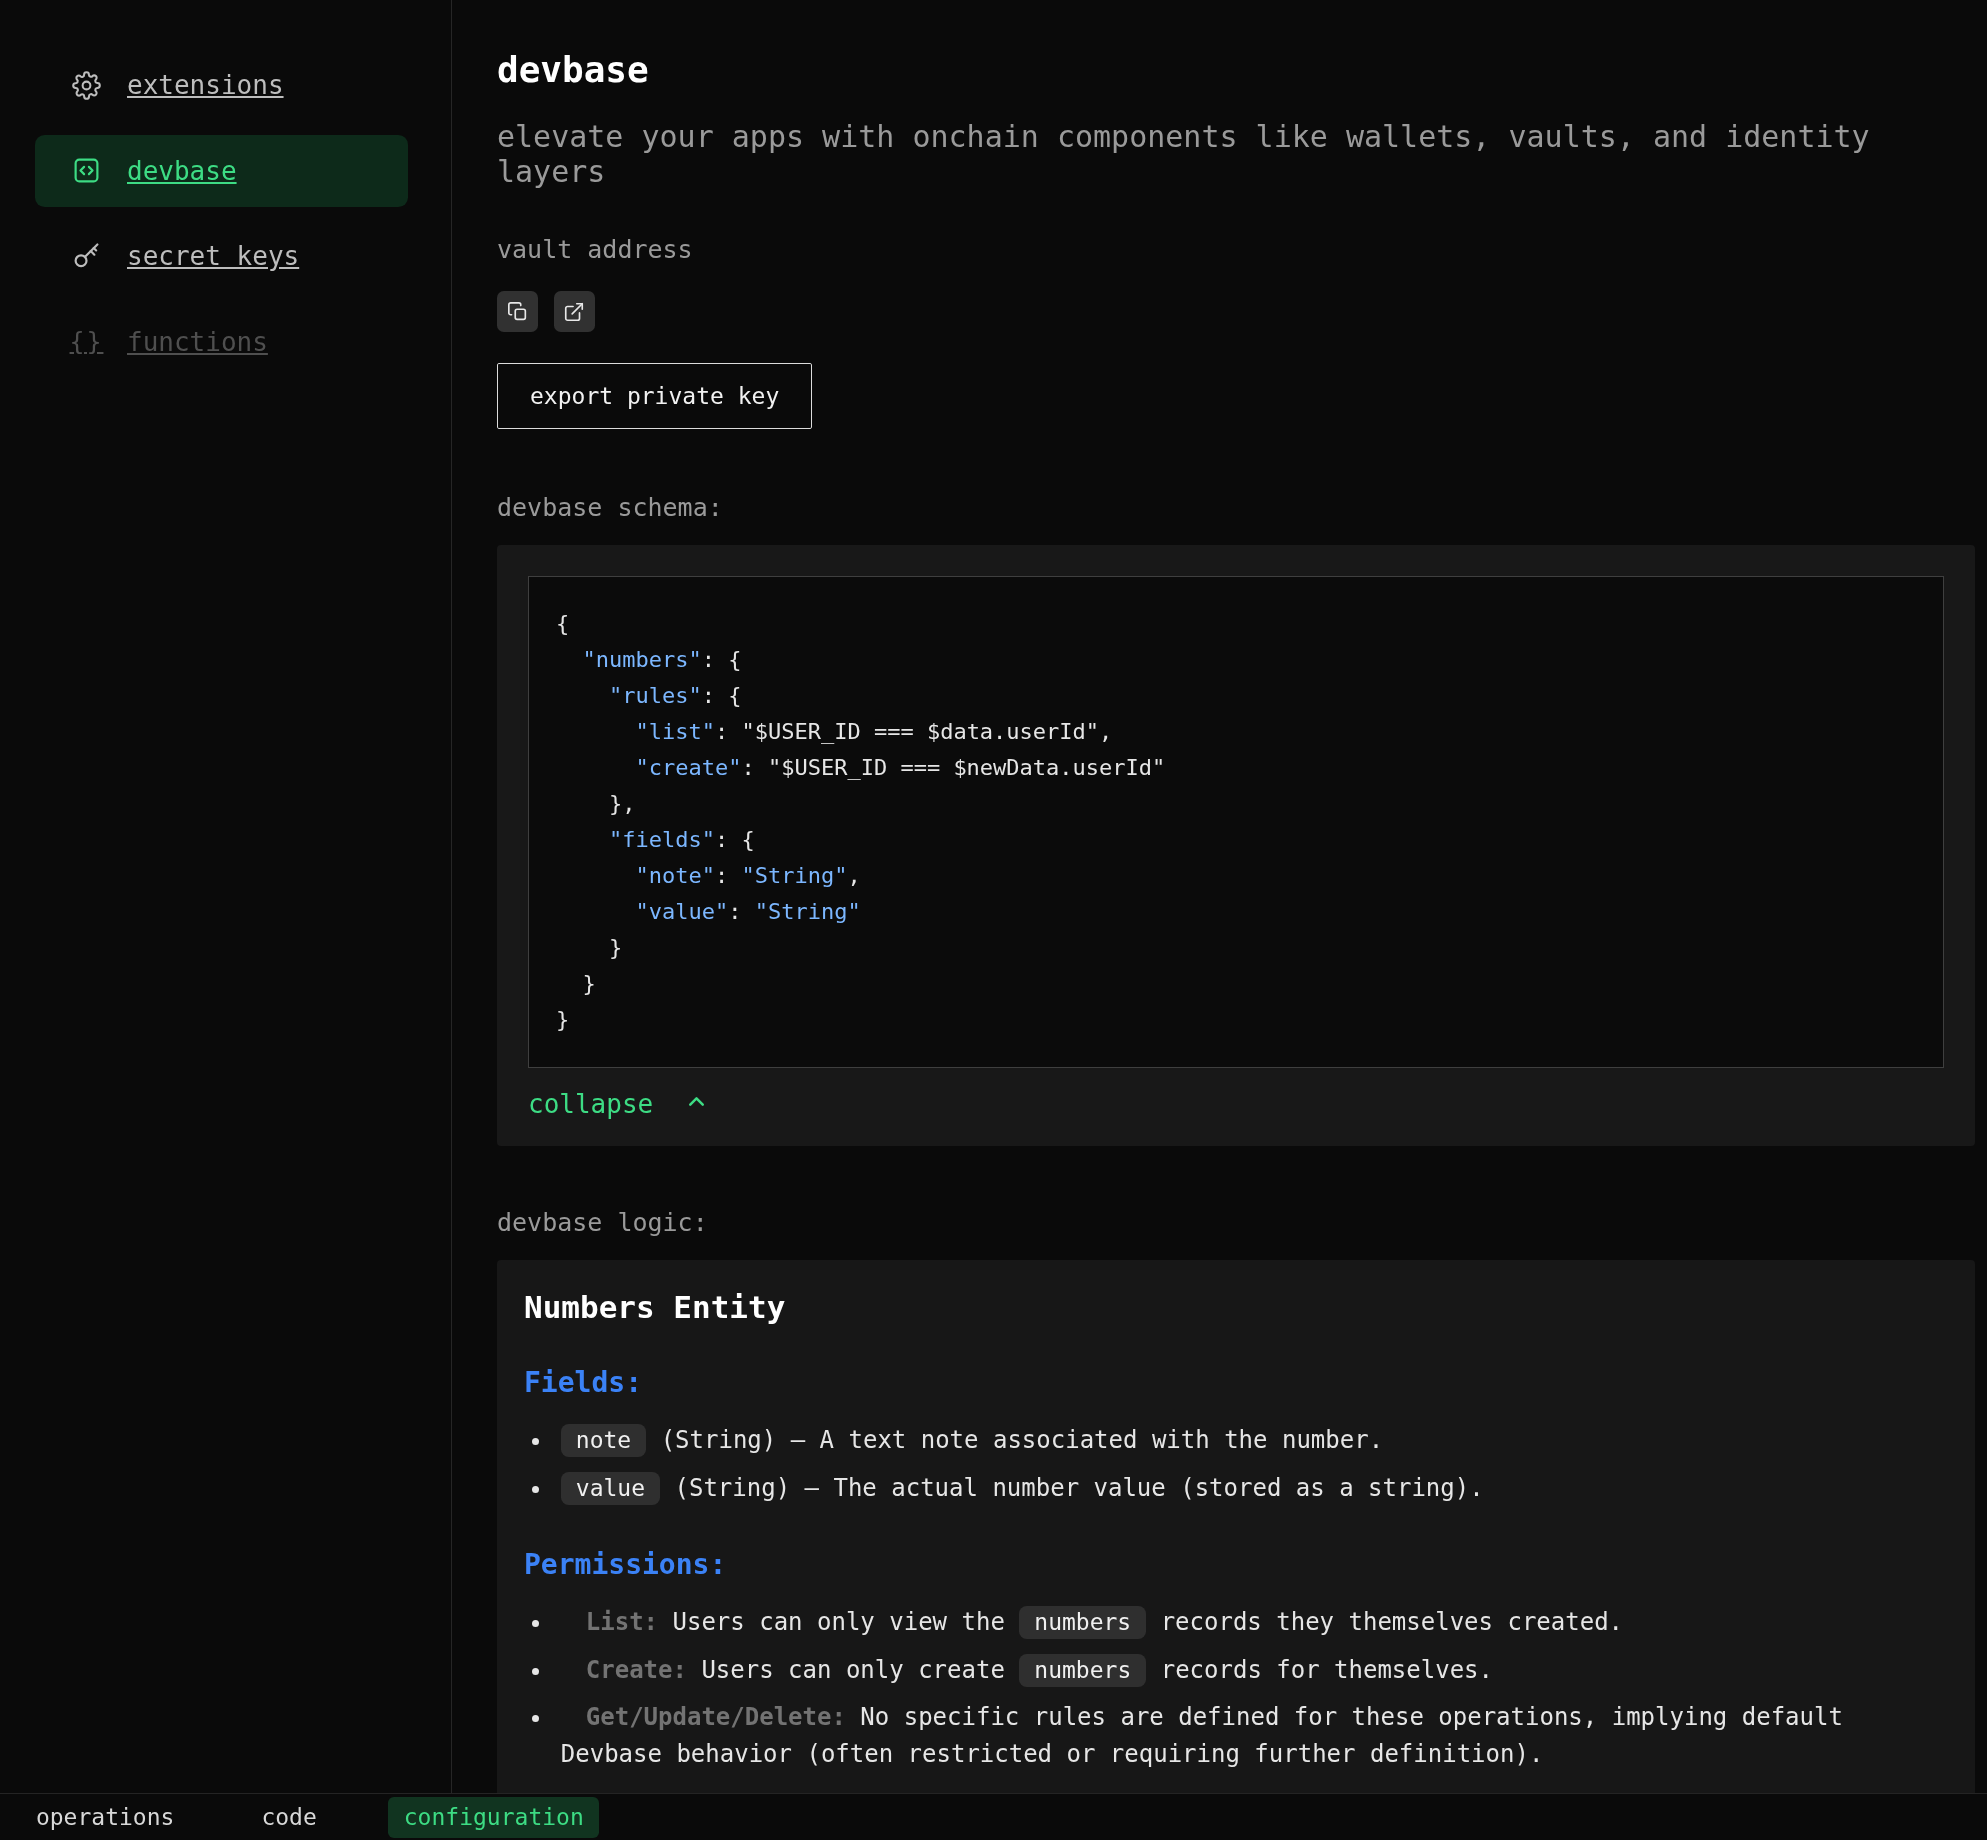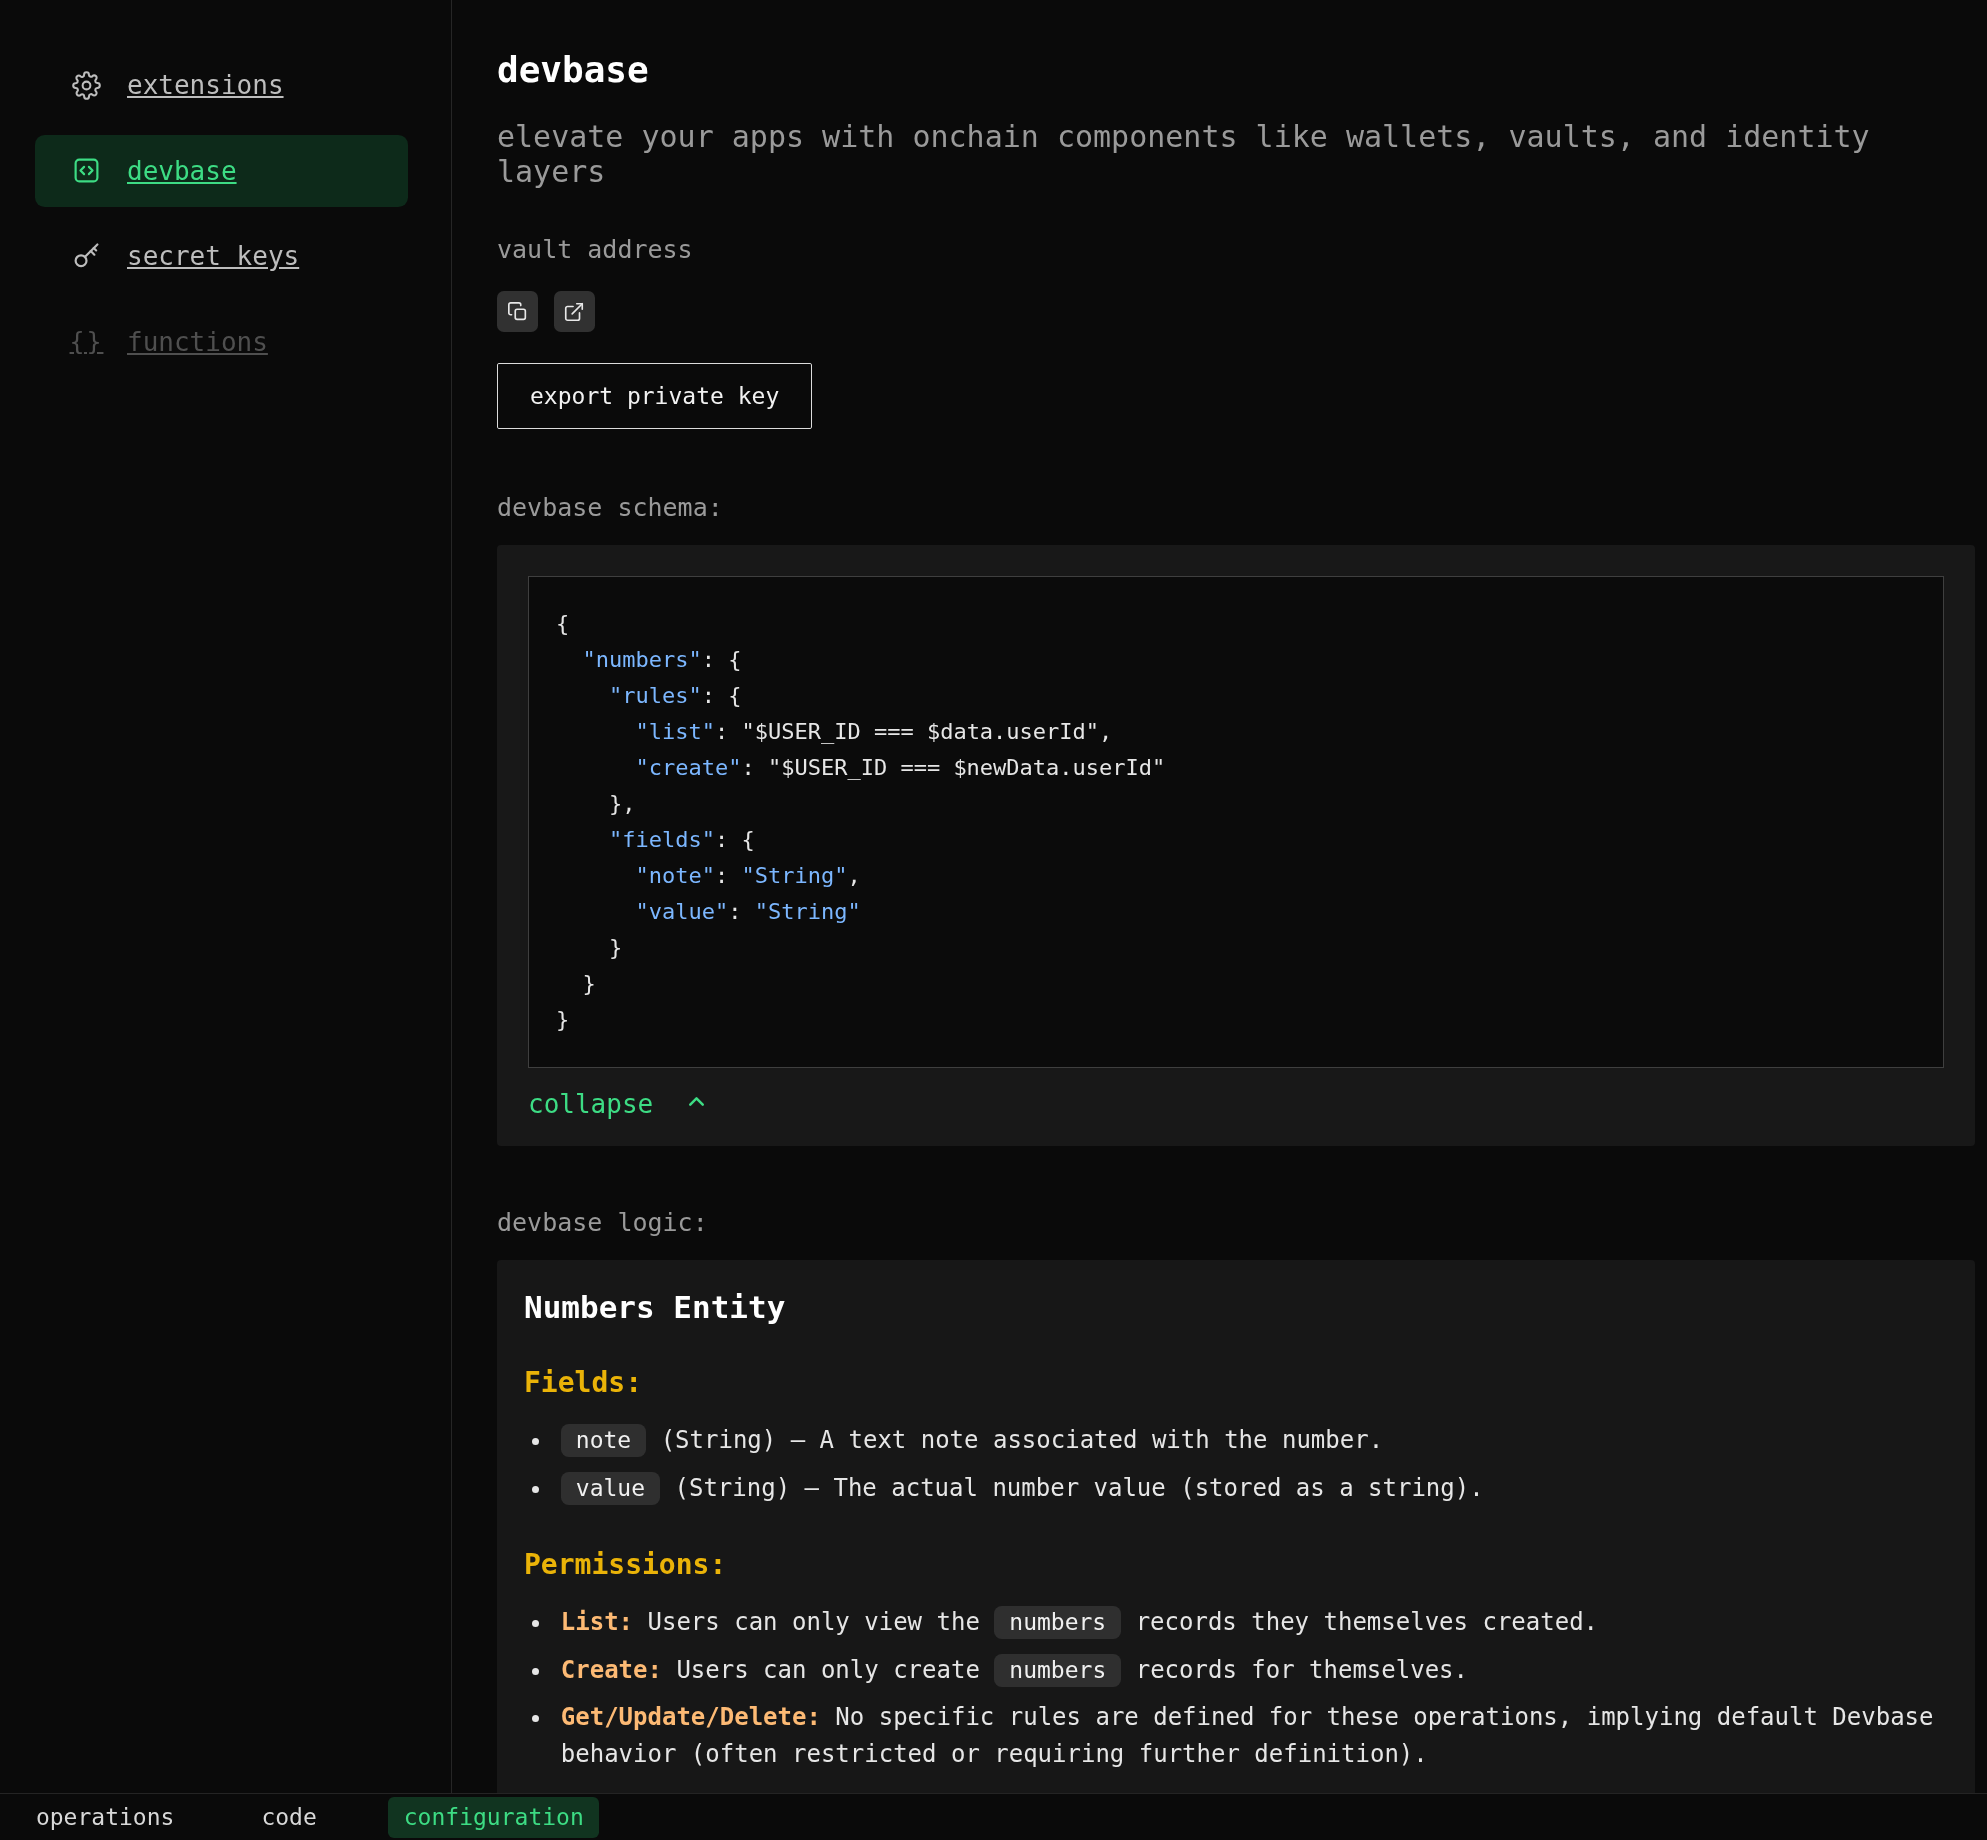--- a/index.html
+++ b/index.html
@@ -93,25 +93,25 @@
 
   
   .logic-panel {
     margin-top:23px;
     background:#171717;
     border-radius:3.9px;
     padding:29px 35px 39px 27px;
     min-height:679px;
   }
   .logic-title { font-size:31px; font-weight:bold; color:#ffffff; }
-  .logic-heading { font-size:28px; font-weight:bold; color:#eab308; margin-top:41px; }
+  .logic-heading { font-size:28px; font-weight:bold; color:#3b82f6; margin-top:41px; }
   .logic-list { margin-top:23px; padding-left:29px; list-style:disc; }
   .logic-item { font-size:24px; line-height:37px; margin-bottom:10.7px; color:#e6e6e6; padding-left:7.8px; }
   .seg-plain { color:#e6e6e6; }
-  .seg-bold { font-weight:bold; color:#fdba74; }
+  .seg-bold { font-weight:bold; color:#737373;margin-left:25px; }
   .seg-code {
     background:#2f2f2f; border-radius:7.8px;
     padding:1px 15px; font-size:23px; color:#f0f0f0;
     display:inline-block; line-height:31px;
   }
 
   
   .footer {
     height:48px;
     border-top:1px solid #242424;

